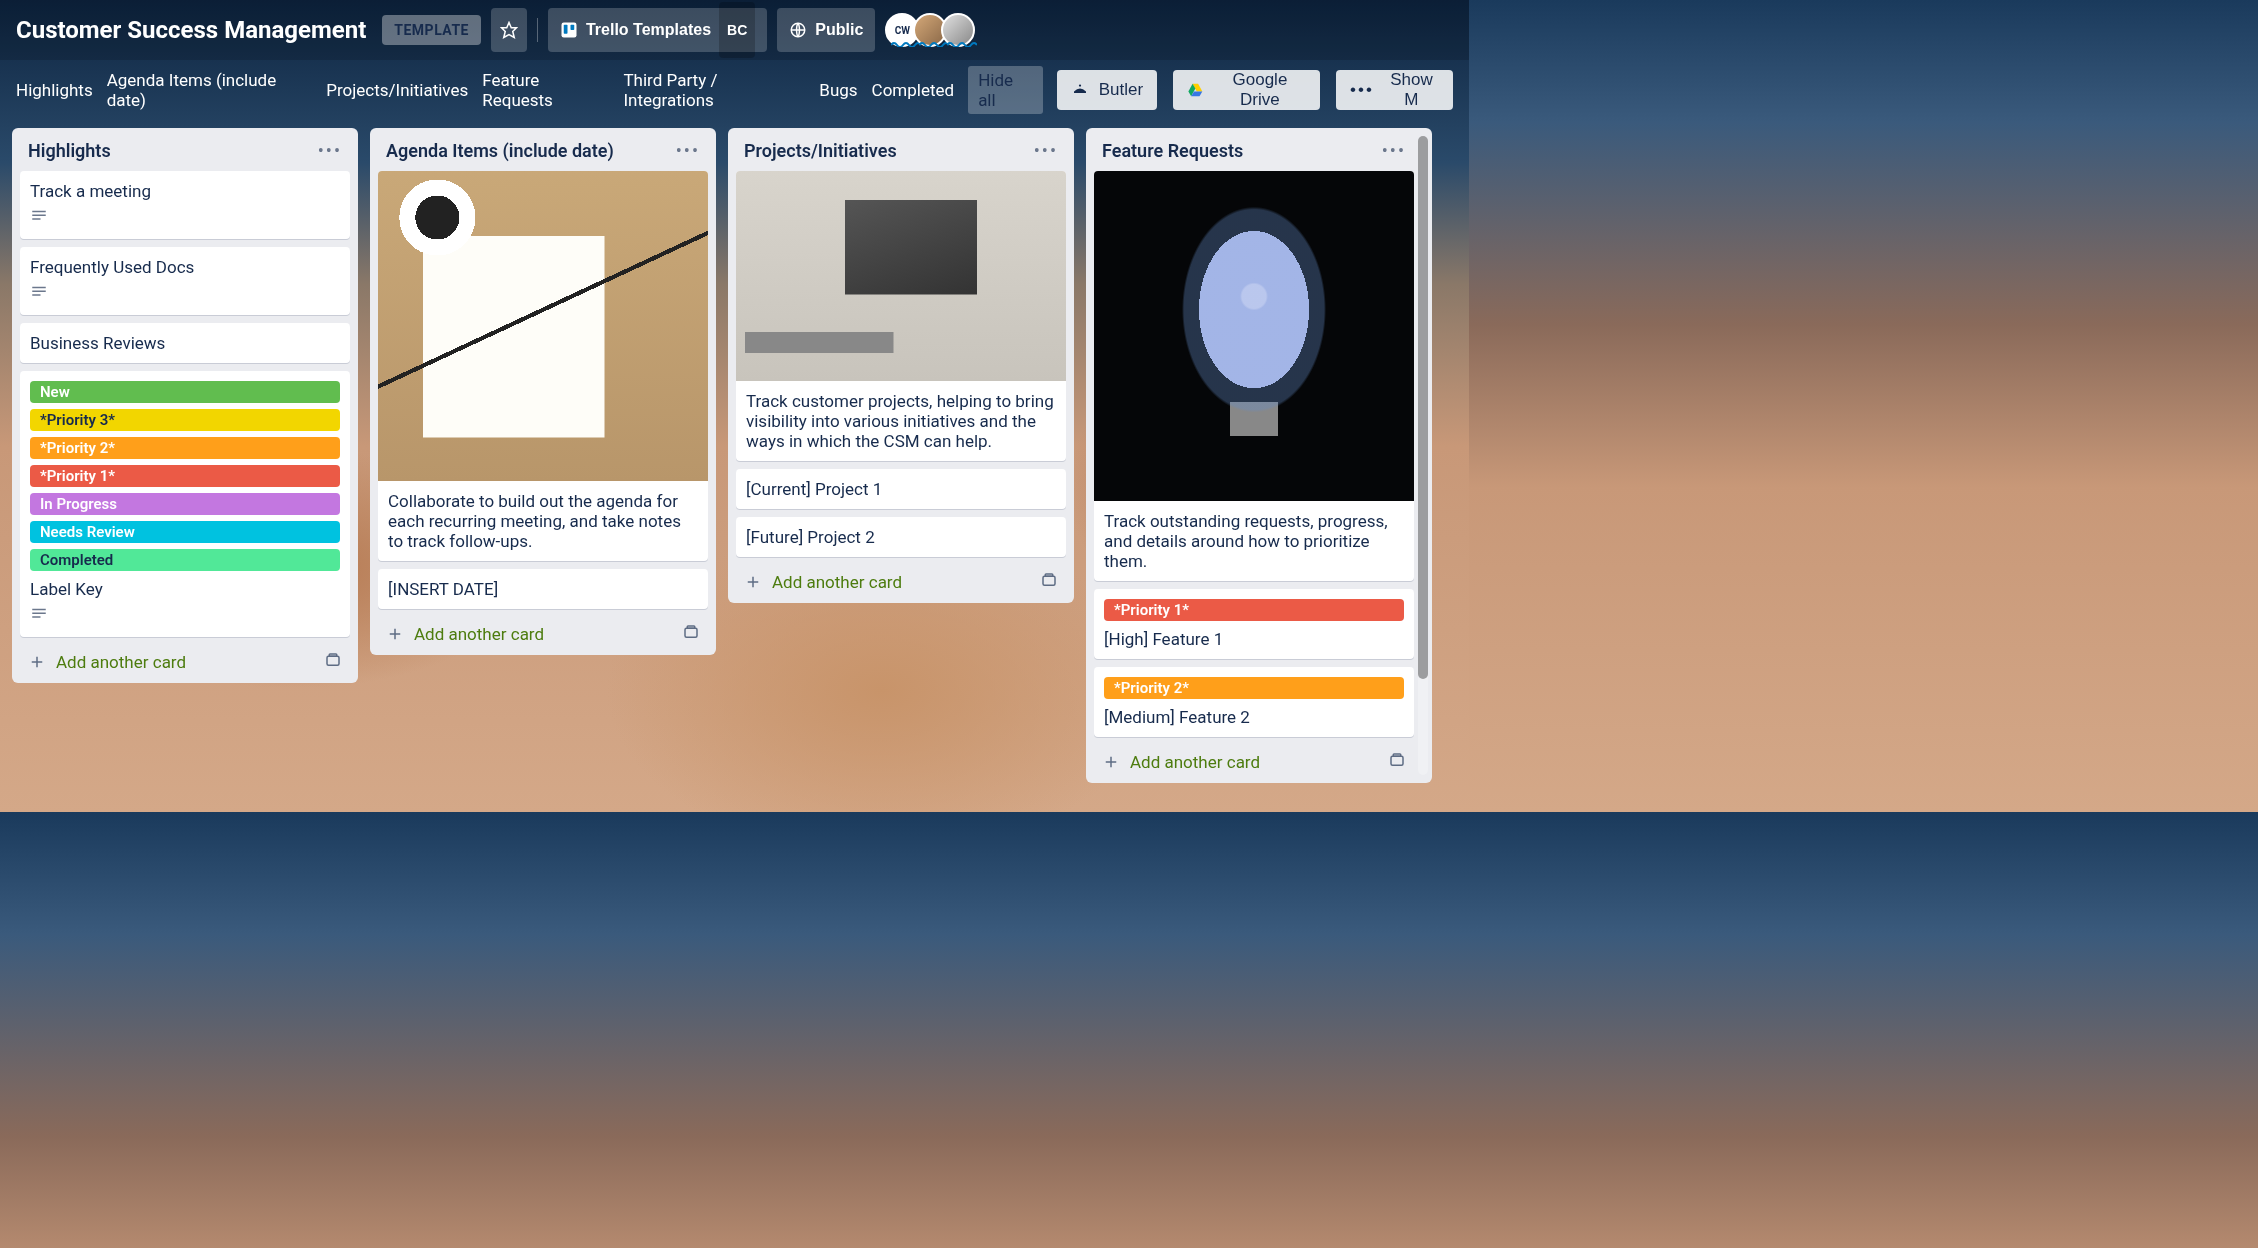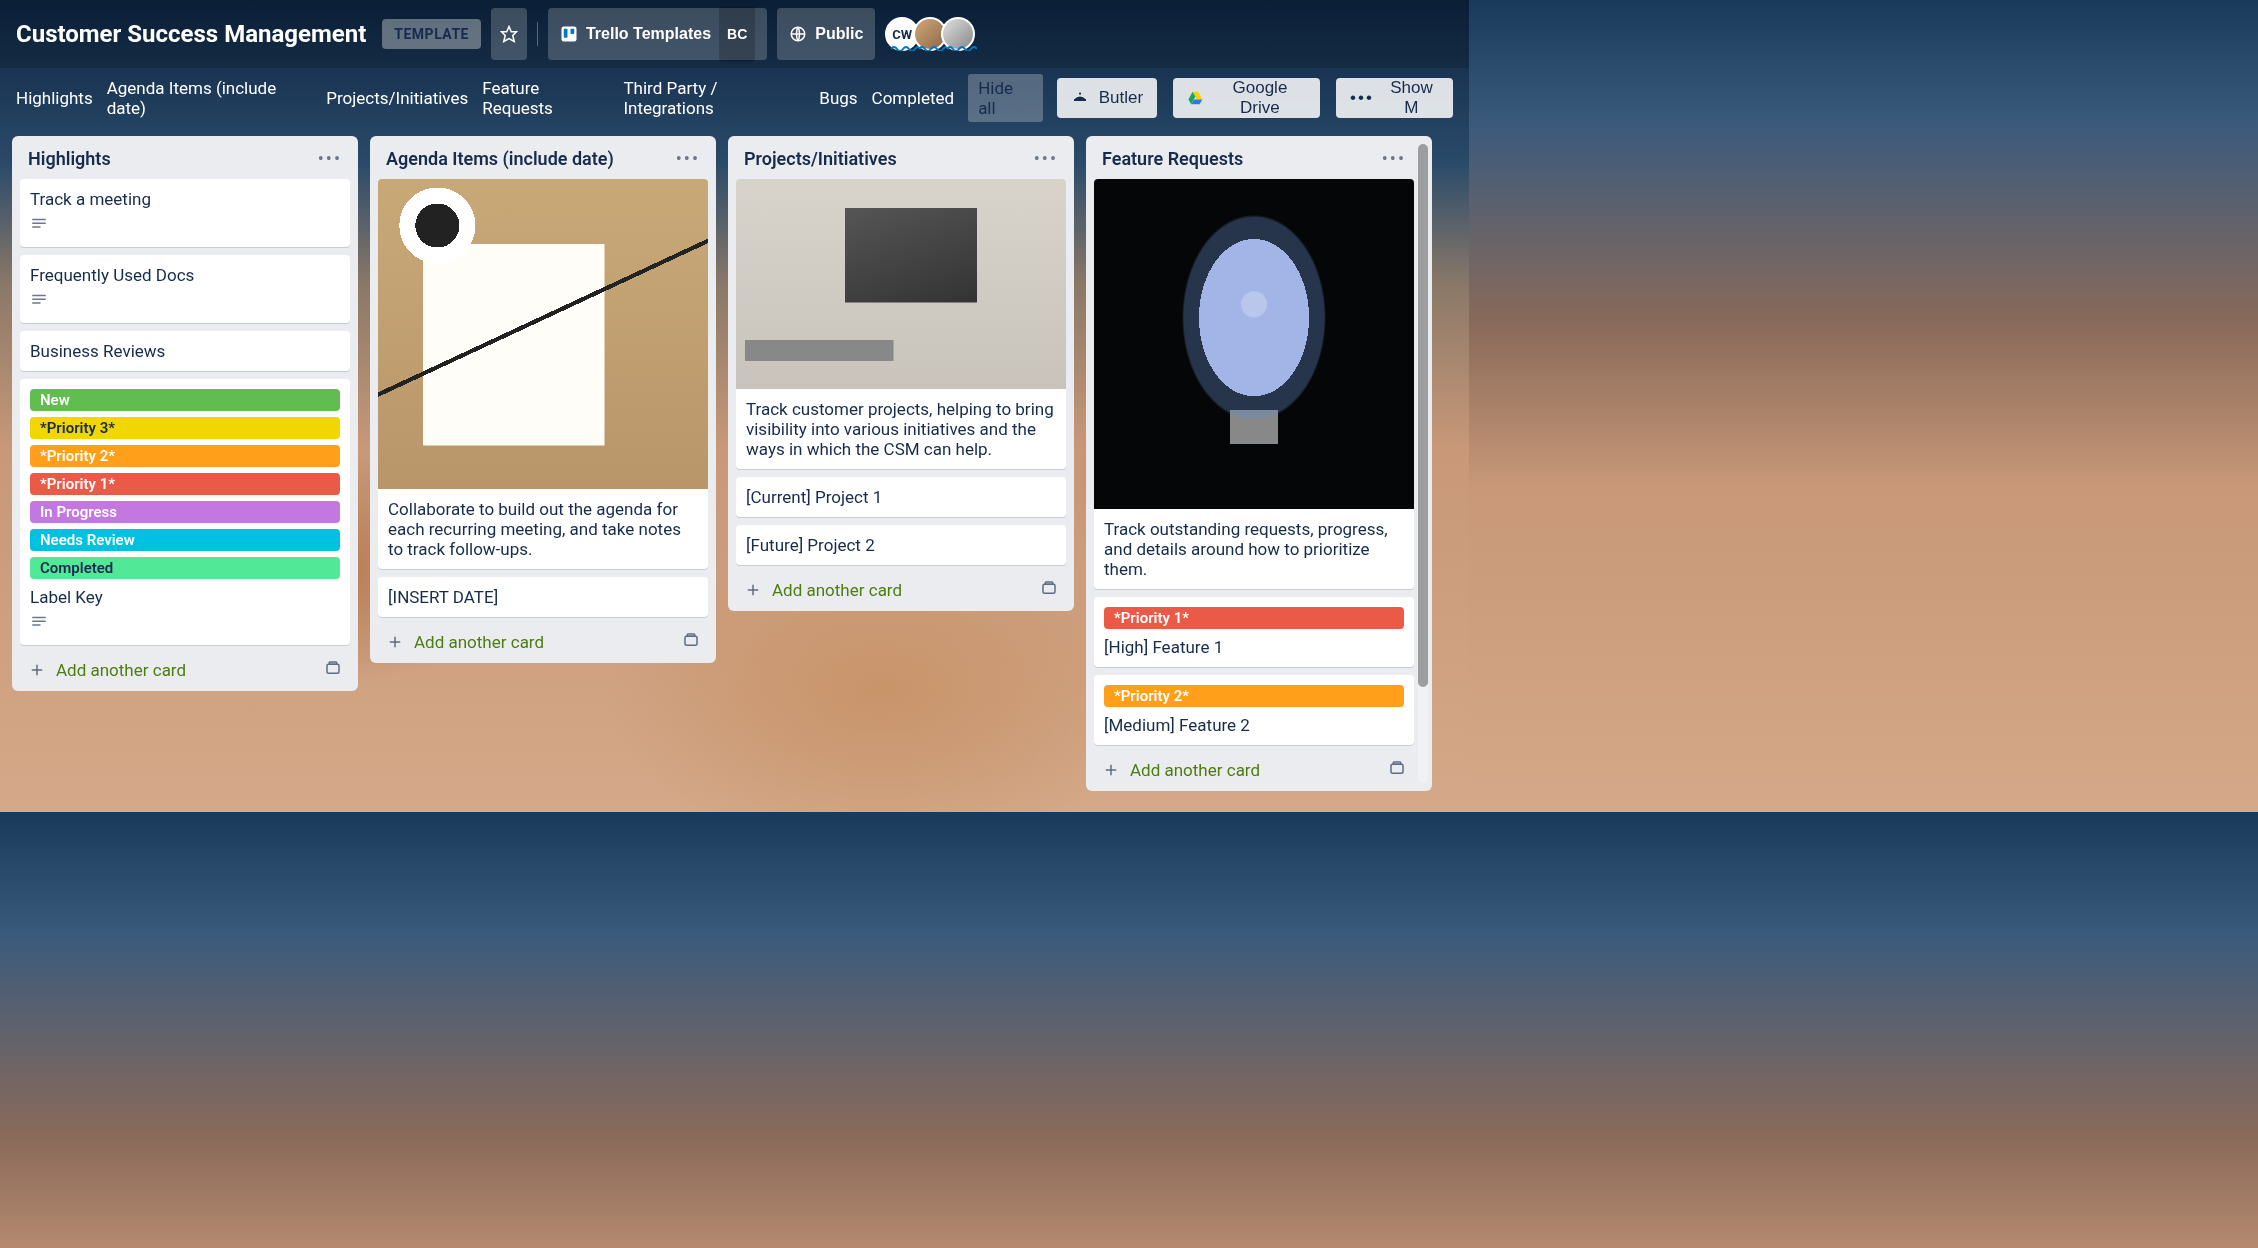--- a/index.html
+++ b/index.html
@@ -34,21 +34,21 @@
 .btn {
   display: inline-flex; align-items: center;
   gap: 8px;
   background: rgba(255,255,255,0.2);
   color: #fff;
   border: none;
   border-radius: 4px;
   padding: 7px 12px;
   font-size: 16px; font-weight: 600;
   cursor: pointer;
-  height: 52px;
+  height: 44px;
 }
 .btn.square { width: 36px; padding: 0; justify-content: center; }
 .template-badge {
   background: rgba(255,255,255,0.35);
   color: #172b4d;
   font-weight: 700;
   font-size: 14px;
   padding: 7px 12px;
   border-radius: 4px;
   letter-spacing: 0.5px;
@@ -58,21 +58,21 @@
   background: rgba(0,0,0,0.2); color: #fff;
   border-radius: 4px; padding: 20px 8px;
   font-size: 14px; font-weight: 600;
 }
 .avatars { display: flex; }
 .avatar {
   width: 34px; height: 34px; border-radius: 50%;
   border: 2px solid #fff;
   margin-left: -6px;
   display: flex; align-items: center; justify-content: center;
-  font-size: 13px; font-weight: 700;
+  font-size: 10px; font-weight: 700;
 }
 .avatar:first-child { margin-left: 0; }
 .av1 { background: #fff; color: #172b4d; }
 .av2 { background: linear-gradient(135deg,#d4a878,#8a6848); }
 .av3 { background: linear-gradient(135deg,#e0e0e0,#888); }
 .wave { position:absolute; bottom:-2px; left:4px; right:4px; height:8px; }
 .wave path { stroke:#0079bf; stroke-width:2; fill:none; }
 
 .filterbar {
   position: relative; z-index: 2;

